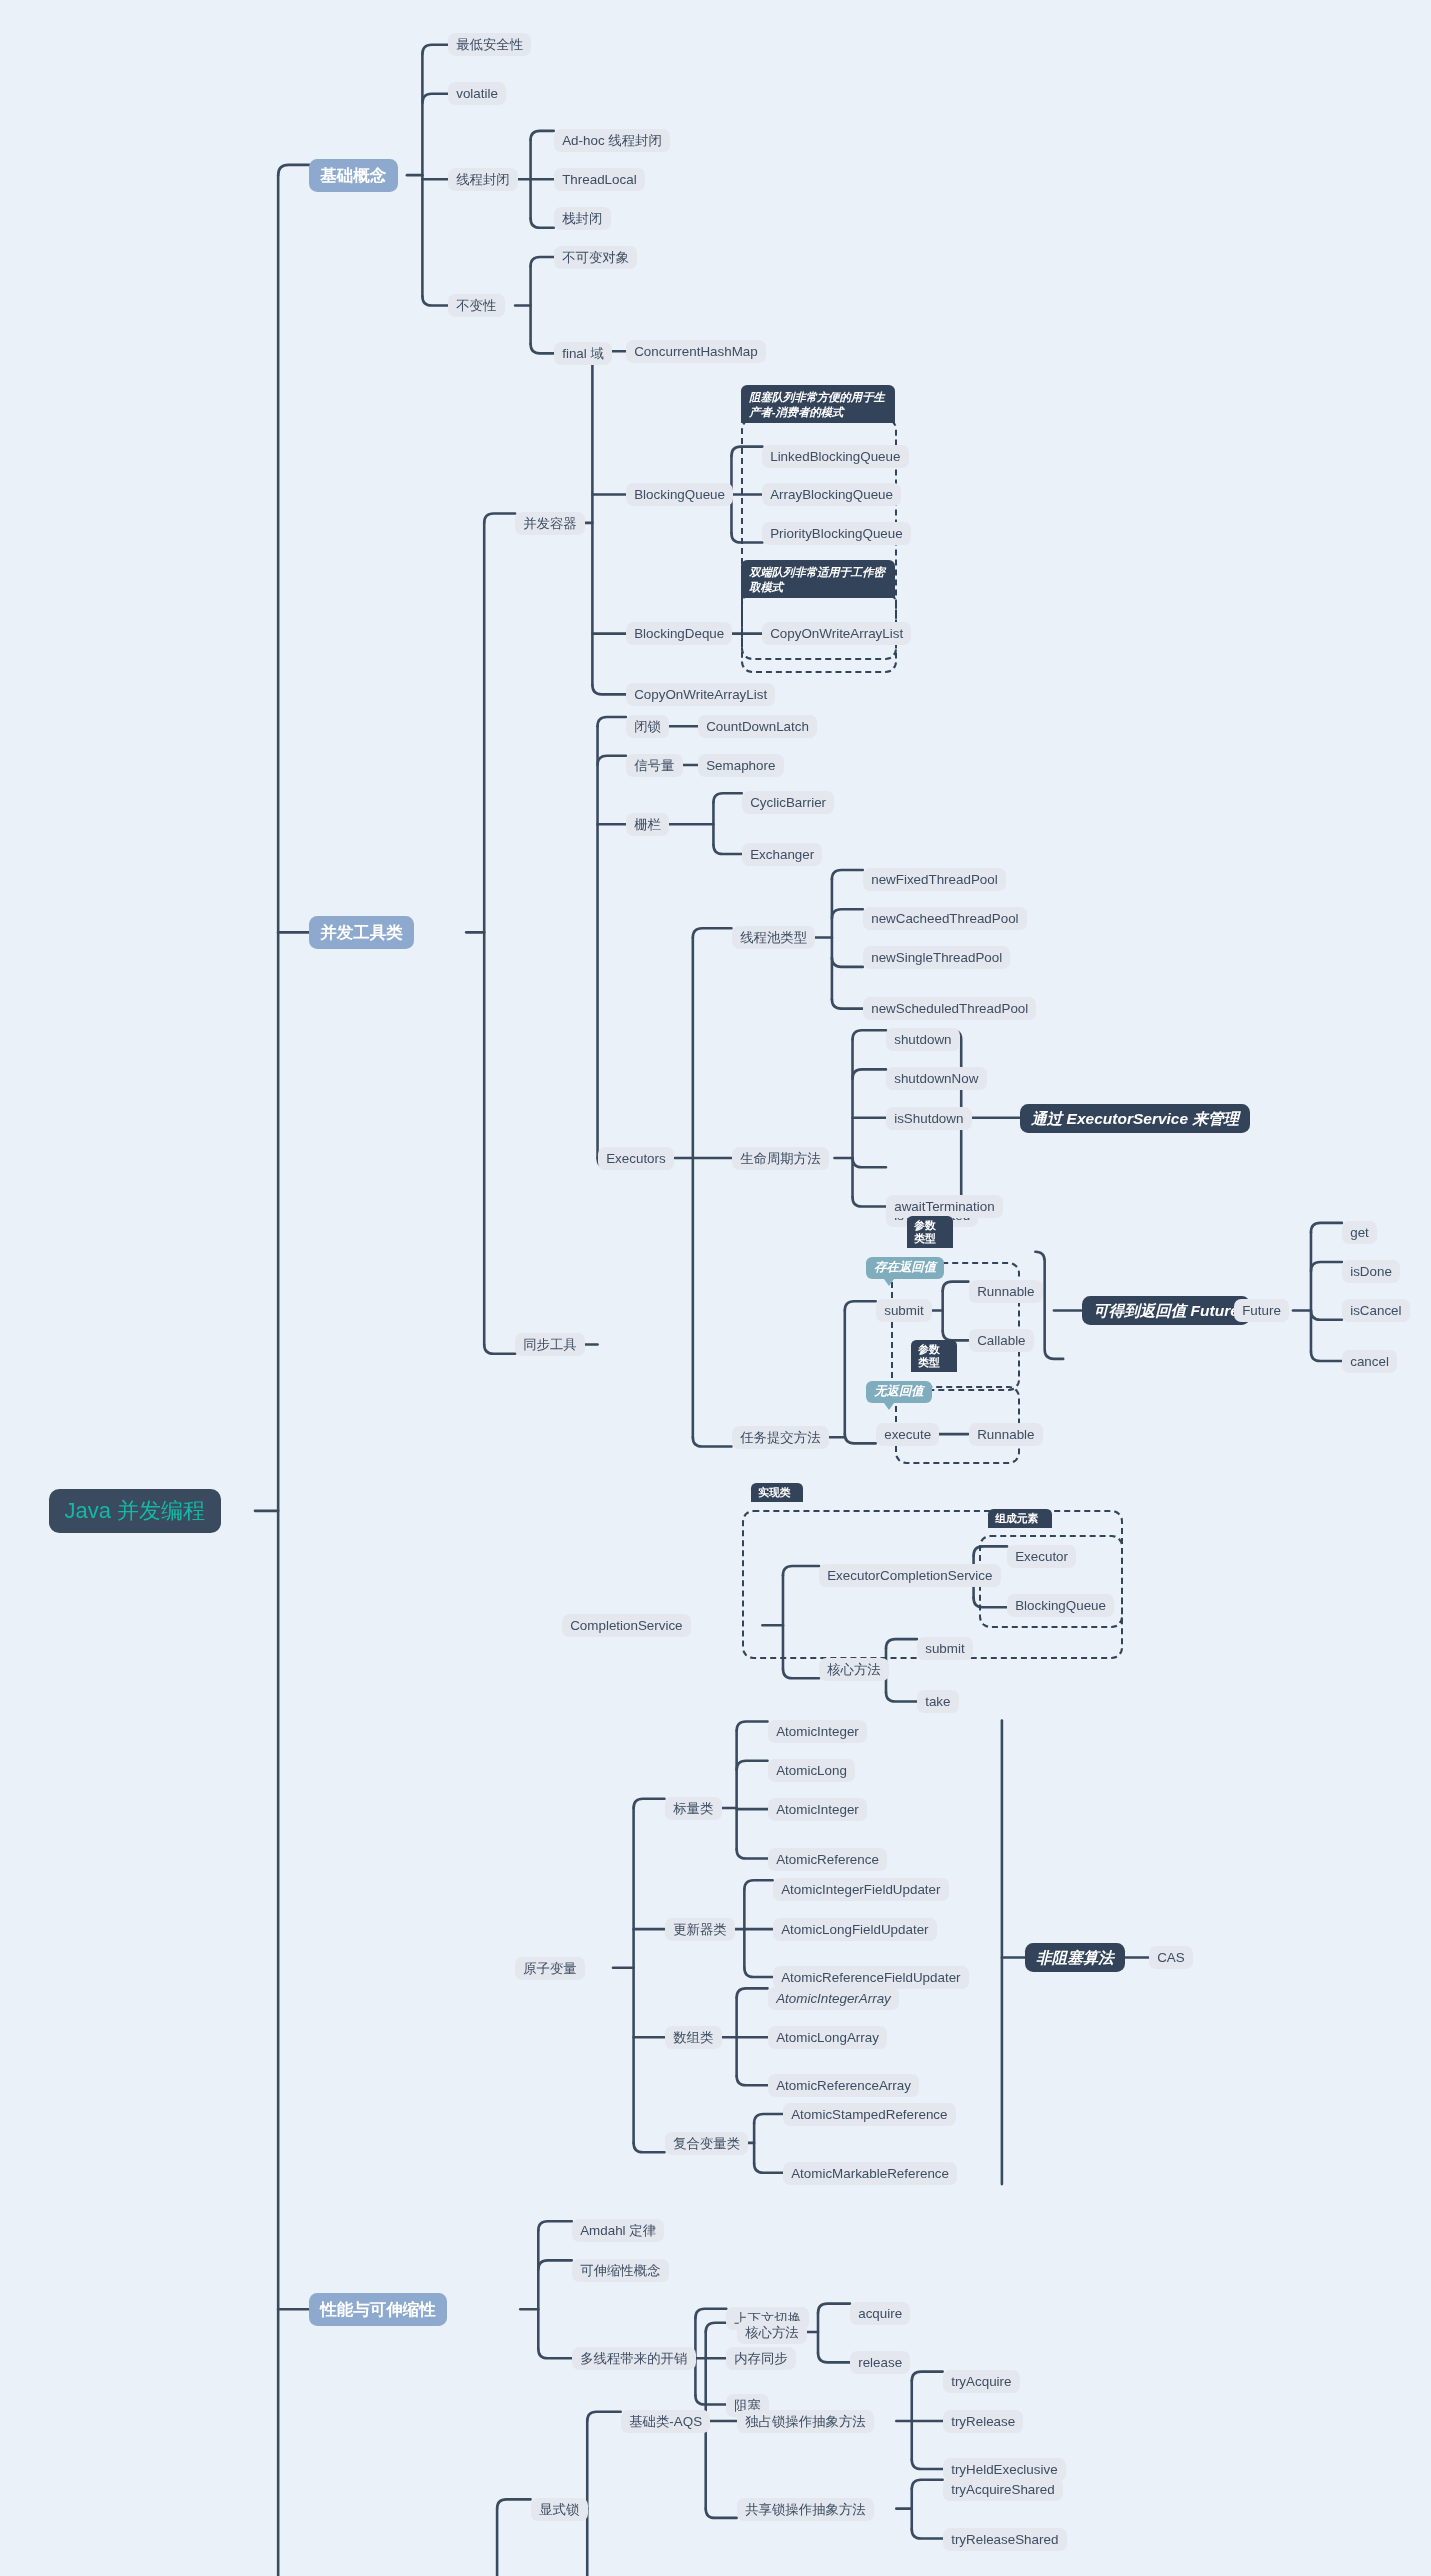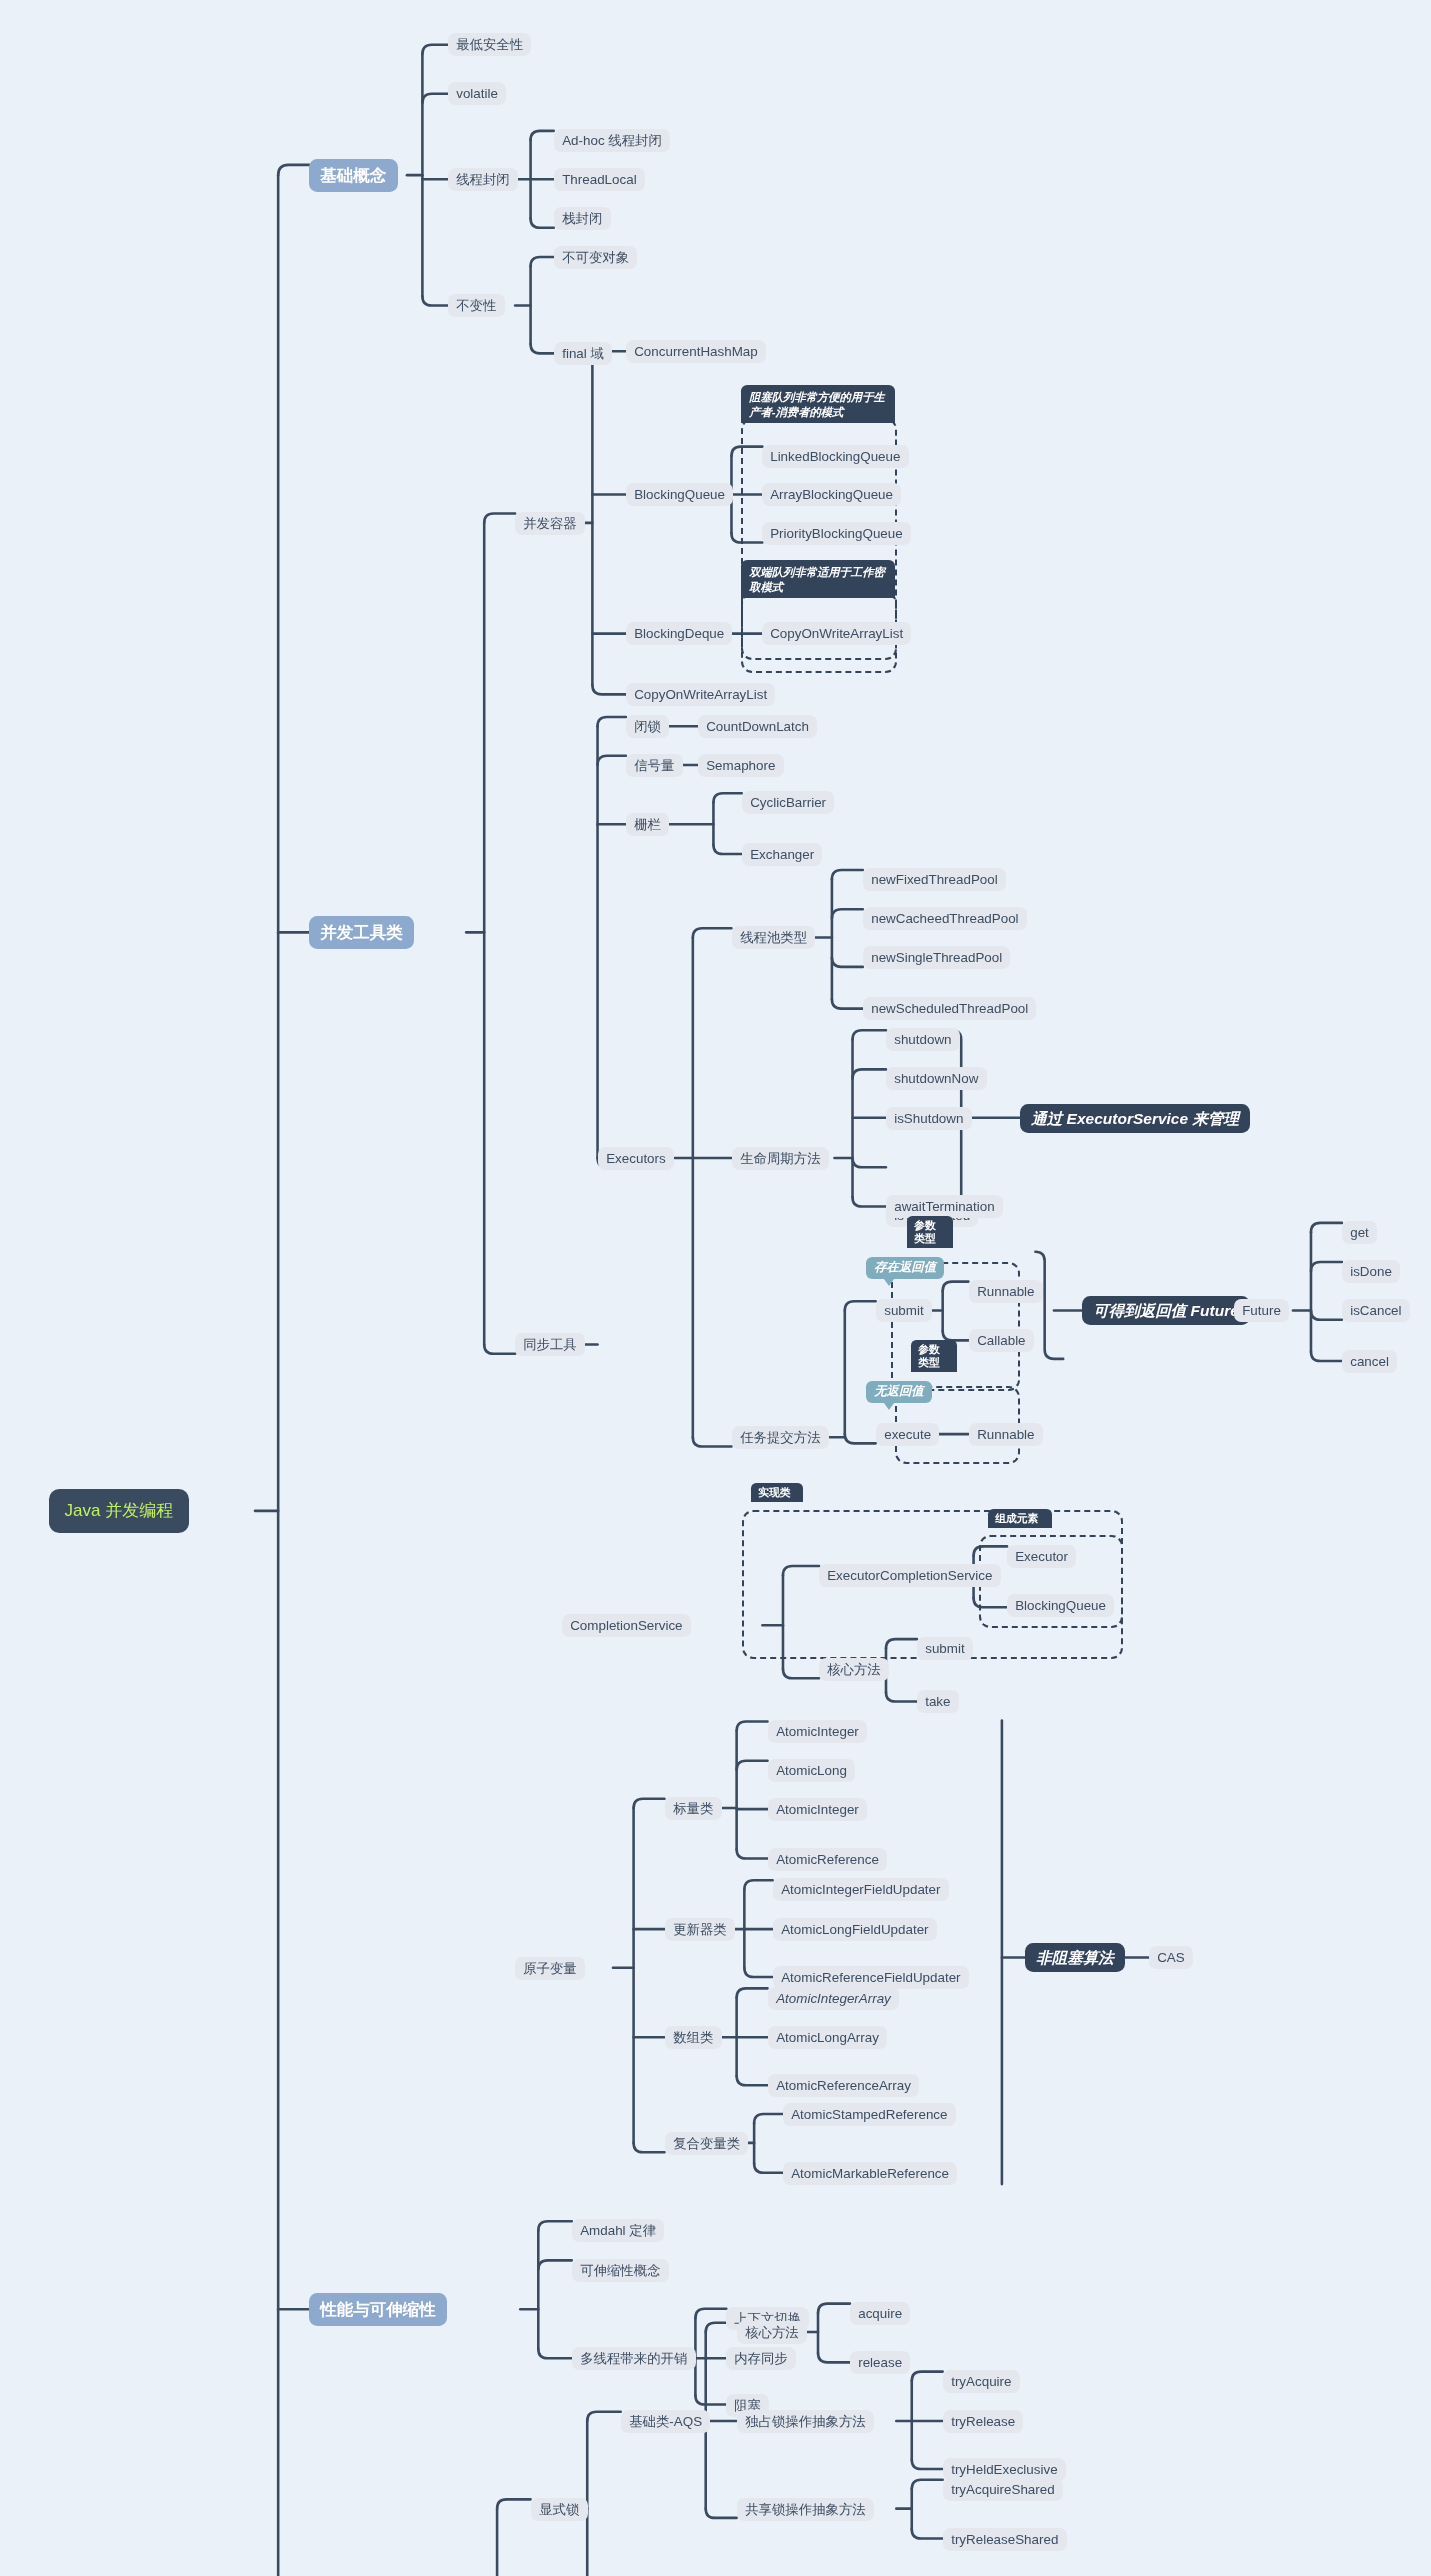--- a/index.html
+++ b/index.html
@@ -17,22 +17,22 @@
 
   
   .chip{background:#e4e8ee;color:#3d4d63;border-radius:7.2px;
         padding:0 8.2px;height:23px;font-size:13.4px;line-height:23px;}
 
   
   .branch{background:#8da9cd;color:#ffffff;border-radius:8.2px;
           padding:0 11.3px;height:33px;font-size:16.5px;font-weight:600;line-height:33px;}
 
   
-  .root{background:#3a4a5f;color:#bef264;border-radius:10.3px;
-        padding:0 15.5px;height:44px;font-size:17px;line-height:44px;}
+  .root{background:#3a4a5f;color:#14b8a6;border-radius:10.3px;
+        padding:0 15.5px;height:44px;font-size:22px;line-height:44px;}
 
   
   .pill-dark{background:#33435a;color:#ffffff;border-radius:8.2px;
              padding:0 11.3px;height:29px;font-size:15.5px;font-style:italic;
              font-weight:700;line-height:29px;}
 
   
   .note{background:#33435a;color:#ffffff;border-radius:6.2px 6.2px 0 0;
         padding:5.2px 8.2px 4.1px 8.2px;font-size:11.3px;font-style:italic;font-weight:700;
         line-height:1.28;white-space:normal;text-align:left;

